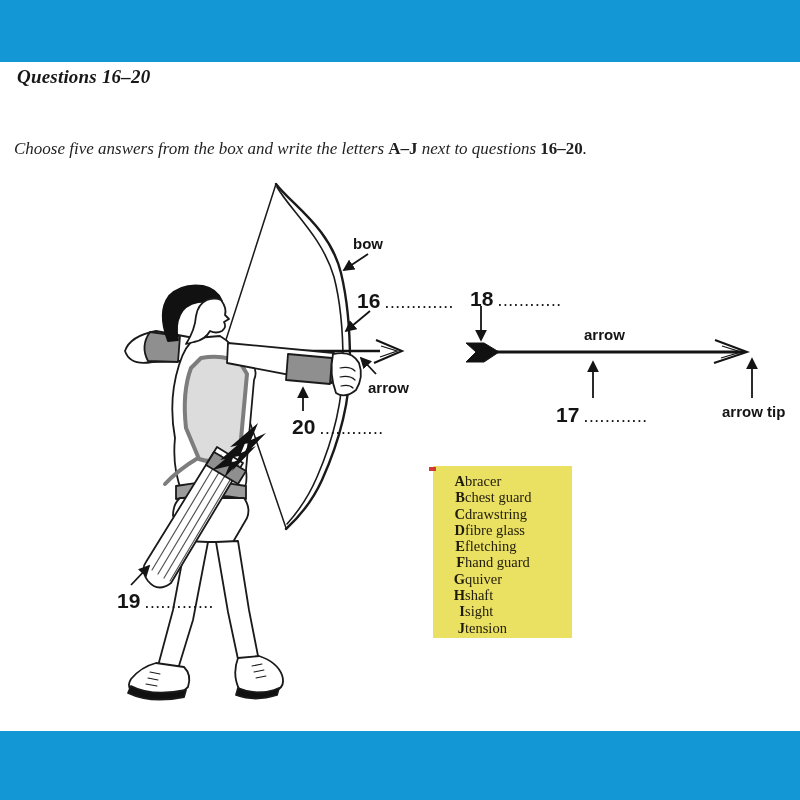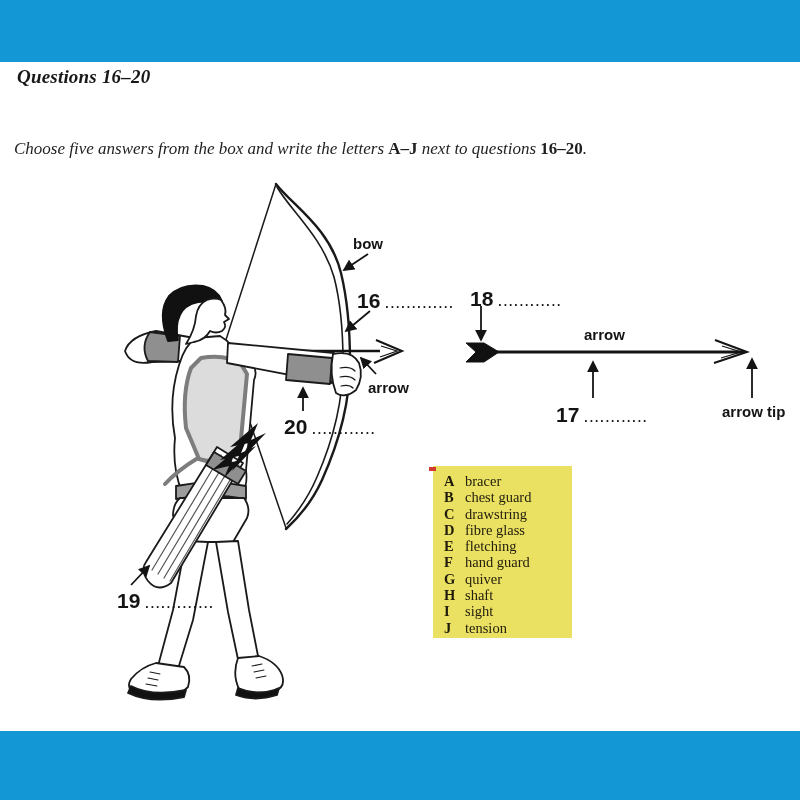--- a/index.html
+++ b/index.html
@@ -1,17 +1,17 @@
 <!DOCTYPE html>
 <html><head>
 <meta charset="utf-8">
 <style>
   html,body{margin:0;padding:0;background:#ffffff;}
   .page{position:relative;width:800px;height:800px;background:#ffffff;overflow:hidden;
-        font-family:"Liberation Serif", serif;color:#1c1c1c;}
+        font-family:"Liberation Serif", serif;color:#1c1c1c;text-align:right;}
   .band{position:absolute;left:0;width:800px;background:#1397d5;}
   .band-top{top:0;height:62px;}
   .band-bottom{top:731px;height:69px;}
 
   .title{position:absolute;left:17px;top:66px;font-style:italic;font-weight:700;
          font-size:19px;letter-spacing:.2px;color:#171717;}
   .iline{position:absolute;font-style:italic;font-weight:400;font-size:17px;color:#1f1f1f;white-space:nowrap;}
   .l1{left:14px;top:103px;}
   .l2{left:14px;top:139px;}
   .iline .bld{font-style:normal;font-weight:700;margin-top:12px;}
@@ -124,21 +124,21 @@
       <line x1="752" y1="398" x2="752" y2="359" marker-end="url(#ah)"></line>
     </g>
   </svg>
 
   <div class="dlabel" style="left:353px;top:236px;"><span class="dword">bow</span></div>
 
   <div class="dlabel" style="left:357px;top:290px;"><span class="dnum">16</span><span class="dots">.............</span></div>
 
   <div class="dlabel" style="left:368px;top:380px;"><span class="dword">arrow</span></div>
 
-  <div class="dlabel" style="left:284px;top:416px;"><span class="dnum">20</span><span class="dots">............</span></div>
+  <div class="dlabel" style="left:292px;top:416px;"><span class="dnum">20</span><span class="dots">............</span></div>
 
   <div class="dlabel" style="left:117px;top:590px;"><span class="dnum">19</span><span class="dots">.............</span></div>
 
   <div class="dlabel" style="left:470px;top:288px;"><span class="dnum">18</span><span class="dots">............</span></div>
 
   <div class="dlabel" style="left:584px;top:327px;"><span class="dword">arrow</span></div>
 
   <div class="dlabel" style="left:556px;top:404px;"><span class="dnum">17</span><span class="dots">............</span></div>
 
   <div class="dlabel" style="left:722px;top:404px;"><span class="dword">arrow tip</span></div>

